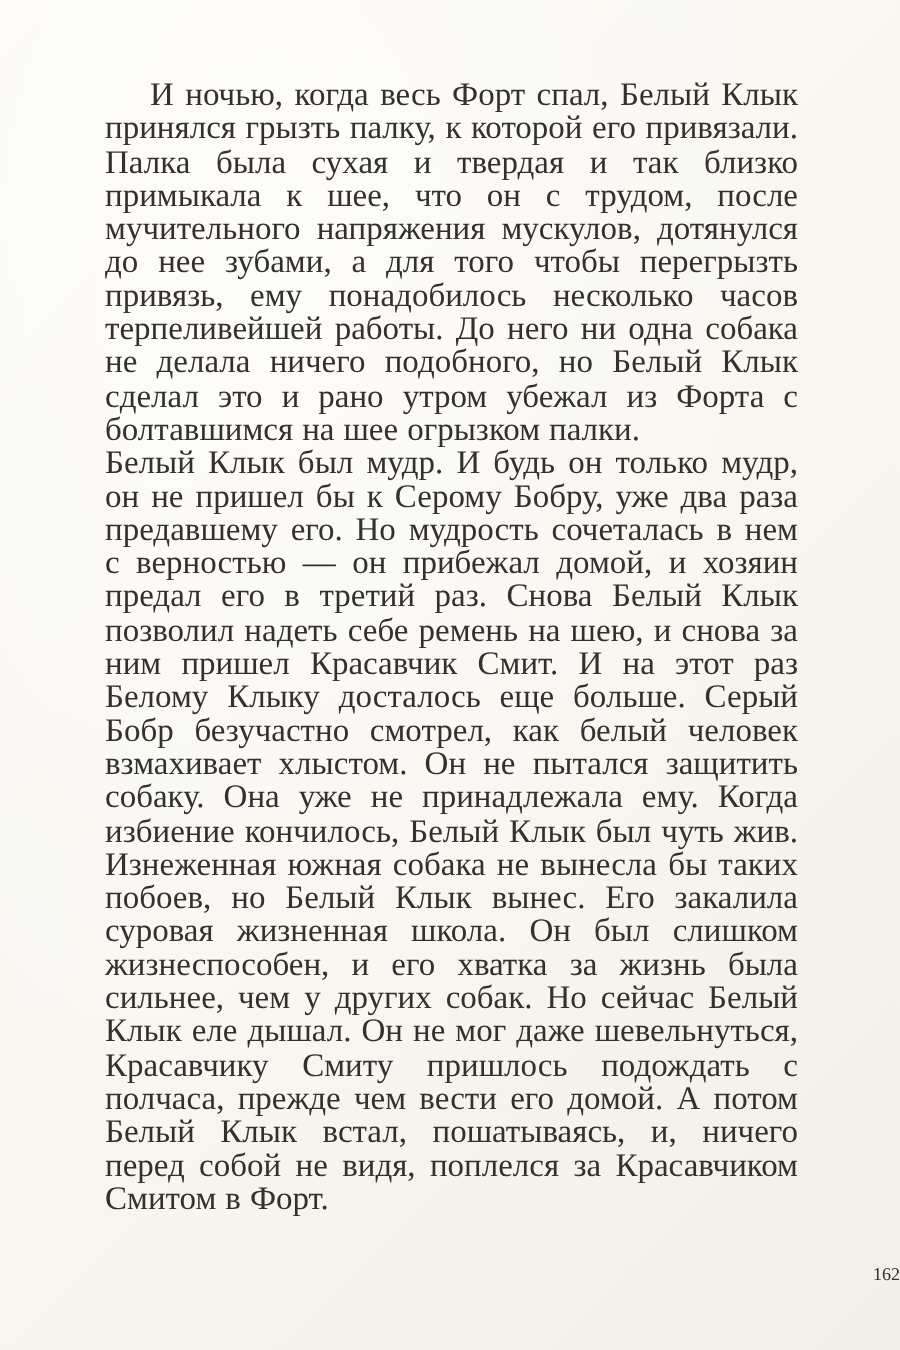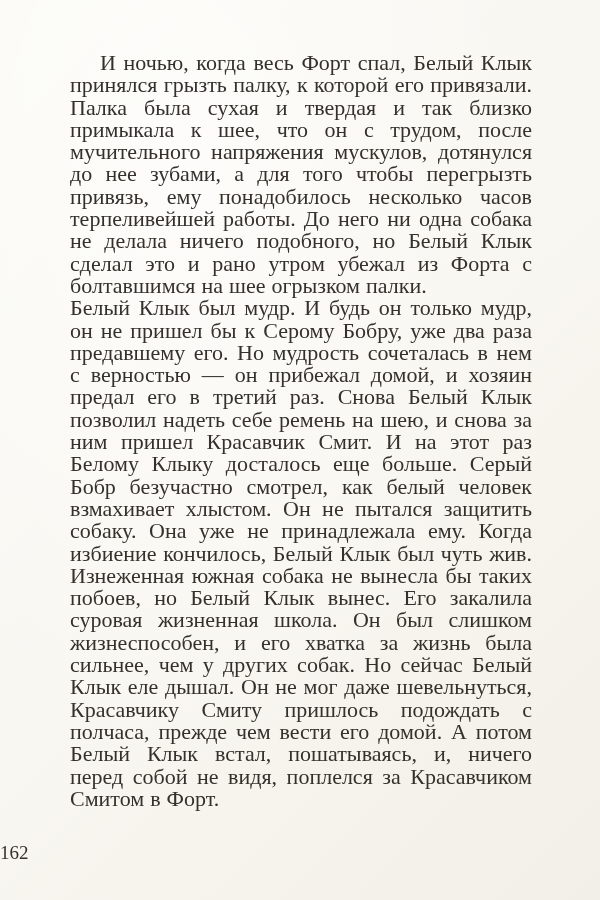--- a/index.html
+++ b/index.html
@@ -39,23 +39,23 @@
     padding: 0;
   }
   .text-block p.indent {
     text-indent: 30px;
   }
   .page-number {
     position: absolute;
     left: 0;
     right: 0;
     top: 842px;
-    text-align: left;
+    text-align: right;
     font-family: "Liberation Serif", "DejaVu Serif", serif;
-    font-size: 19px;
+    font-size: 12px;
     color: #34312c;
   }
 </style>
 </head>
 <body>
 
 <div class="page">
   <div class="text-block">
     <p class="indent">И ночью, когда весь Форт спал, Белый Клык принялся грызть палку, к которой его привязали. Палка была сухая и твердая и так близко примыкала к шее, что он с трудом, после мучительного напряжения мускулов, дотянулся до нее зубами, а для того чтобы перегрызть привязь, ему понадобилось несколько часов терпеливейшей работы. До него ни одна собака не делала ничего подобного, но Белый Клык сделал это и рано утром убежал из Форта с болтавшимся на шее огрызком палки.</p>
     <p>Белый Клык был мудр. И будь он только мудр, он не пришел бы к Серому Бобру, уже два раза предавшему его. Но мудрость сочеталась в нем с верностью — он прибежал домой, и хозяин предал его в третий раз. Снова Белый Клык позволил надеть себе ремень на шею, и снова за ним пришел Красавчик Смит. И на этот раз Белому Клыку досталось еще больше. Серый Бобр безучастно смотрел, как белый человек взмахивает хлыстом. Он не пытался защитить собаку. Она уже не принадлежала ему. Когда избиение кончилось, Белый Клык был чуть жив. Изнеженная южная собака не вынесла бы таких побоев, но Белый Клык вынес. Его закалила суровая жизненная школа. Он был слишком жизнеспособен, и его хватка за жизнь была сильнее, чем у других собак. Но сейчас Белый Клык еле дышал. Он не мог даже шевельнуться, Красавчику Смиту пришлось подождать с полчаса, прежде чем вести его домой. А потом Белый Клык встал, пошатываясь, и, ничего перед собой не видя, поплелся за Красавчиком Смитом в Форт.</p>

